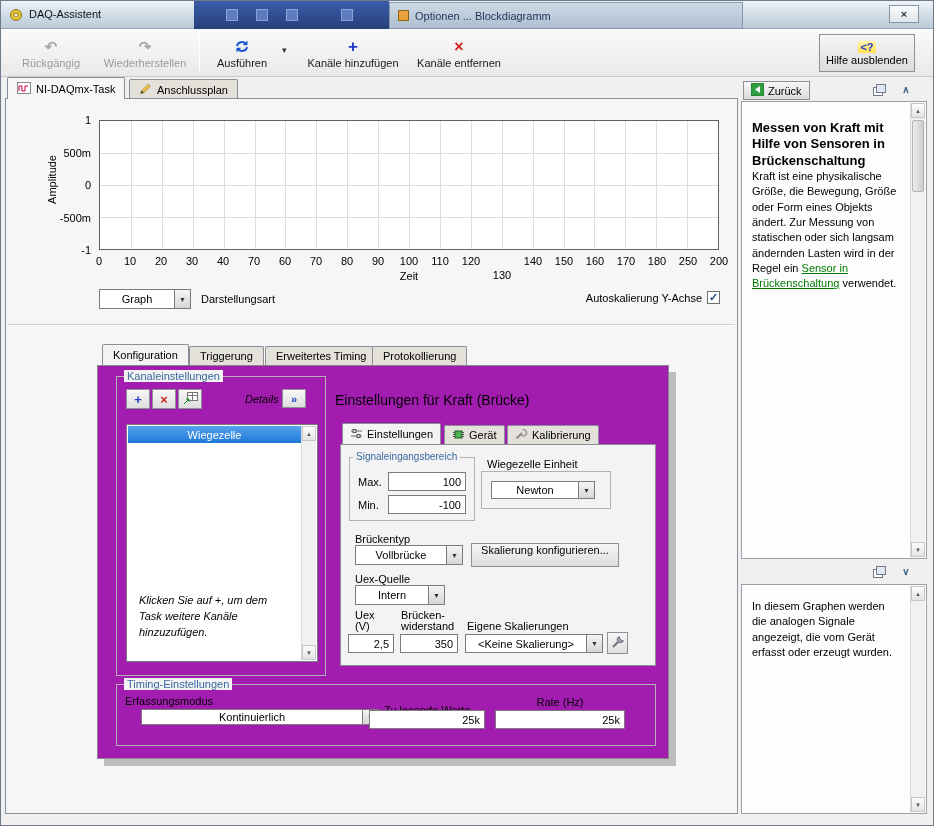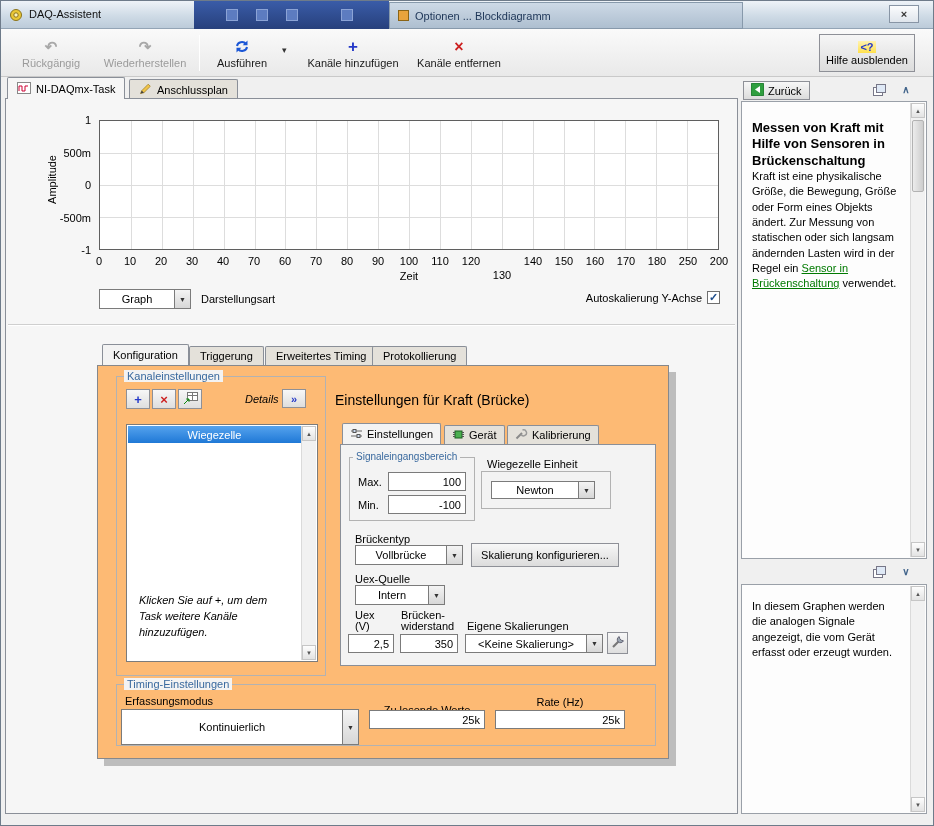--- a/index.html
+++ b/index.html
@@ -39,37 +39,37 @@
 .ylab{position:absolute;left:40px;top:56px;writing-mode:vertical-rl;transform:rotate(180deg)}
 .xlab{position:absolute;left:93px;top:171px;width:620px;text-align:center}
 .dd{position:absolute;display:flex;background:#fff;border:1px solid #7b7b7b}
 .ddv{flex:1;display:flex;align-items:center;justify-content:center;white-space:nowrap;overflow:hidden}
 .dda{width:16px;border-left:1px solid #7b7b7b;background:linear-gradient(#f4f4f4,#d7d7d7);display:flex;align-items:center;justify-content:center;font-size:7px;color:#333}
 .cb{position:absolute;width:13px;height:13px;background:#fff;border:1px solid #6f6f6f;display:flex;align-items:center;justify-content:center;font-size:11px;font-weight:bold;color:#1f4e8c;line-height:1}
 .hsep{position:absolute;left:2px;top:225px;width:727px;border-top:1px solid #cfcfcf;border-bottom:1px solid #fff}
 
 .ctab{position:absolute;display:flex;align-items:center;padding:0 10px;height:19px;border:1px solid #8a8f98;border-bottom:none;border-radius:2px 2px 0 0;background:#e4e1da;top:247px}
 .ctab.active{background:#f3f3f3;height:21px;top:245px;z-index:6}
-.cfg{position:absolute;left:91px;top:266px;width:572px;height:394px;background:#fdba74;border:1px solid #86888c;box-shadow:7px 7px 0 rgba(120,120,120,.45)}
+.cfg{position:absolute;left:91px;top:266px;width:572px;height:394px;background:#a21caf;border:1px solid #86888c;box-shadow:7px 7px 0 rgba(120,120,120,.45)}
 .grp{position:absolute;border:1px solid #b2b2b2}
 .legend{position:absolute;top:-7px;left:7px;background:#f3f3f3;padding:0 3px;color:#39699e;white-space:nowrap}
 .sbtn{position:absolute;display:flex;align-items:center;justify-content:center;border:1px solid #8e9097;background:linear-gradient(#f7f7f7,#dedede);font:11px "Liberation Sans",sans-serif}
 .list{position:absolute;background:#fff;border:1px solid #7b7b7b}
 .litem{position:absolute;left:1px;top:1px;right:16px;height:17px;background:linear-gradient(#55a3ee,#1f78d6);color:#fff;display:flex;align-items:center;justify-content:center}
 .hint{position:absolute;left:12px;top:168px;width:152px;font-style:italic;line-height:1.45}
 .vscroll{position:absolute;top:1px;bottom:1px;right:1px;width:15px;background:#f1f1f1;border-left:1px solid #dadada}
 .sarr{position:absolute;left:0;width:100%;height:15px;background:linear-gradient(#fdfdfd,#e3e3e3);border:1px solid #c6c6c6;display:flex;align-items:center;justify-content:center;font-size:6px;color:#555}
 .sarr.up{top:0}.sarr.down{bottom:0}
 .sthumb{position:absolute;left:1px;right:1px;background:linear-gradient(90deg,#ececec,#cdcdcd);border:1px solid #b2b2b2;border-radius:2px}
 .num{position:absolute;height:19px;border:1px solid #7b7b7b;background:#fff;font:11px "Liberation Sans",sans-serif;text-align:right;padding:0 4px}
 .lbl{position:absolute;white-space:nowrap}
 .stab{position:absolute;display:flex;align-items:center;gap:4px;padding:0 7px;height:19px;border:1px solid #8a8f98;border-bottom:none;border-radius:2px 2px 0 0;background:#e4e1da;top:59px}
 .stab.active{background:#f3f3f3;height:21px;top:57px;z-index:7}
 .spanel{position:absolute;left:242px;top:78px;width:316px;height:222px;background:#f3f3f3;border:1px solid #8a8f98}
-.pushbtn{position:absolute;border:1px solid #8e9097;background:linear-gradient(#f7f7f7,#dcdcdc);font:11px "Liberation Sans",sans-serif;display:flex;align-items:center;justify-content:center}
+.pushbtn{position:absolute;border:1px solid #8e9097;background:linear-gradient(#f7f7f7,#dcdcdc);font:11px "Liberation Sans",sans-serif;display:flex;align-items:flex-start;justify-content:center}
 .heading{position:absolute;font-size:14px}
 
 .hbtn{position:absolute;display:flex;align-items:center;gap:4px;border:1px solid #8e9097;background:linear-gradient(#f7f7f7,#dcdcdc);padding:0 7px;height:19px;font:11px "Liberation Sans",sans-serif}
 .chev{position:absolute;width:18px;height:16px;display:flex;align-items:center;justify-content:center;color:#44668c;font-weight:bold;font-size:10px;background:none;border:none}
 .hicon{position:absolute;background:none;border:none;display:flex;align-items:center;justify-content:center}
 .pane{position:absolute;background:#fdfdfd;border:1px solid #9aa0a8}
 .hp-content{position:absolute;left:10px;top:18px;width:148px}
 .hp-title{font-weight:bold;font-size:13px;line-height:1.25}
 .hp-body{line-height:1.4}
 .hlink{color:#007a00;text-decoration:underline;cursor:pointer}
@@ -364,21 +364,21 @@
                 <path d="M2 12 L8 6" stroke="#777" stroke-width="2.2"></path>
                 <path d="M8.2 1.6 a3.2 3.2 0 1 0 4.2 4.2 l-2.2 -0.6 -1.4 -1.4 z" fill="#9aa5b0" stroke="#667"></path>
               </svg>
           </span>
         </button>
       </div>
 
       <div class="grp" style="left:18px;top:318px;width:540px;height:62px">
         <span class="legend">Timing-Einstellungen</span>
         <span class="lbl" style="left:8px;top:10px">Erfassungsmodus</span>
-        <div class="dd" style="left:4px;top:24px;width:238px;height:36px">
+        <div class="dd" style="left:24px;top:24px;width:238px;height:16px">
           <span class="ddv">Kontinuierlich</span>
           <span class="dda">▼</span>
         </div>
         <span class="lbl" style="left:252px;top:19px;width:116px;text-align:center">Zu lesende Werte</span>
         <input class="num" style="left: 252px; top: 25px; width: 116px;" value="25k">
         <span class="lbl" style="left:378px;top:11px;width:130px;text-align:center">Rate (Hz)</span>
         <input class="num" style="left: 378px; top: 25px; width: 130px;" value="25k">
       </div>
     </div>
   </div>

